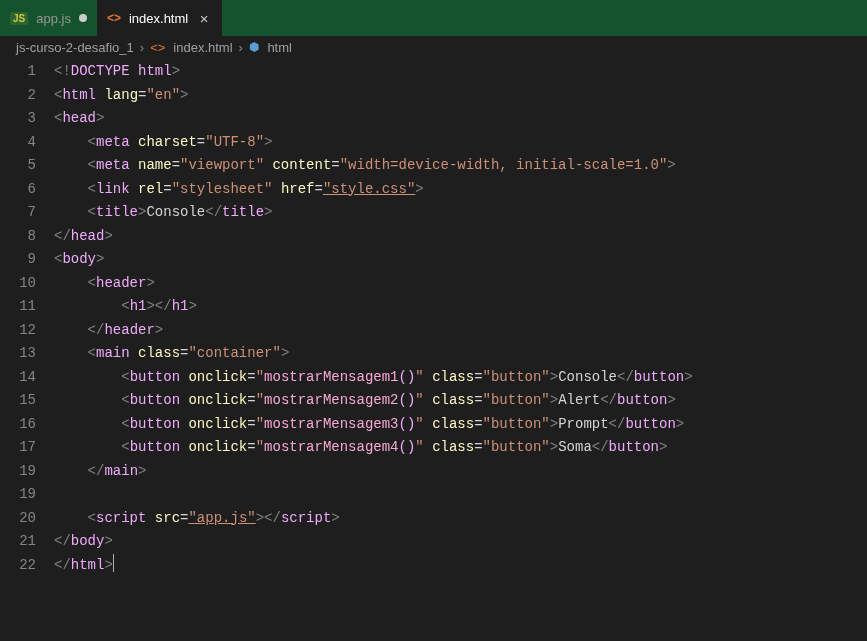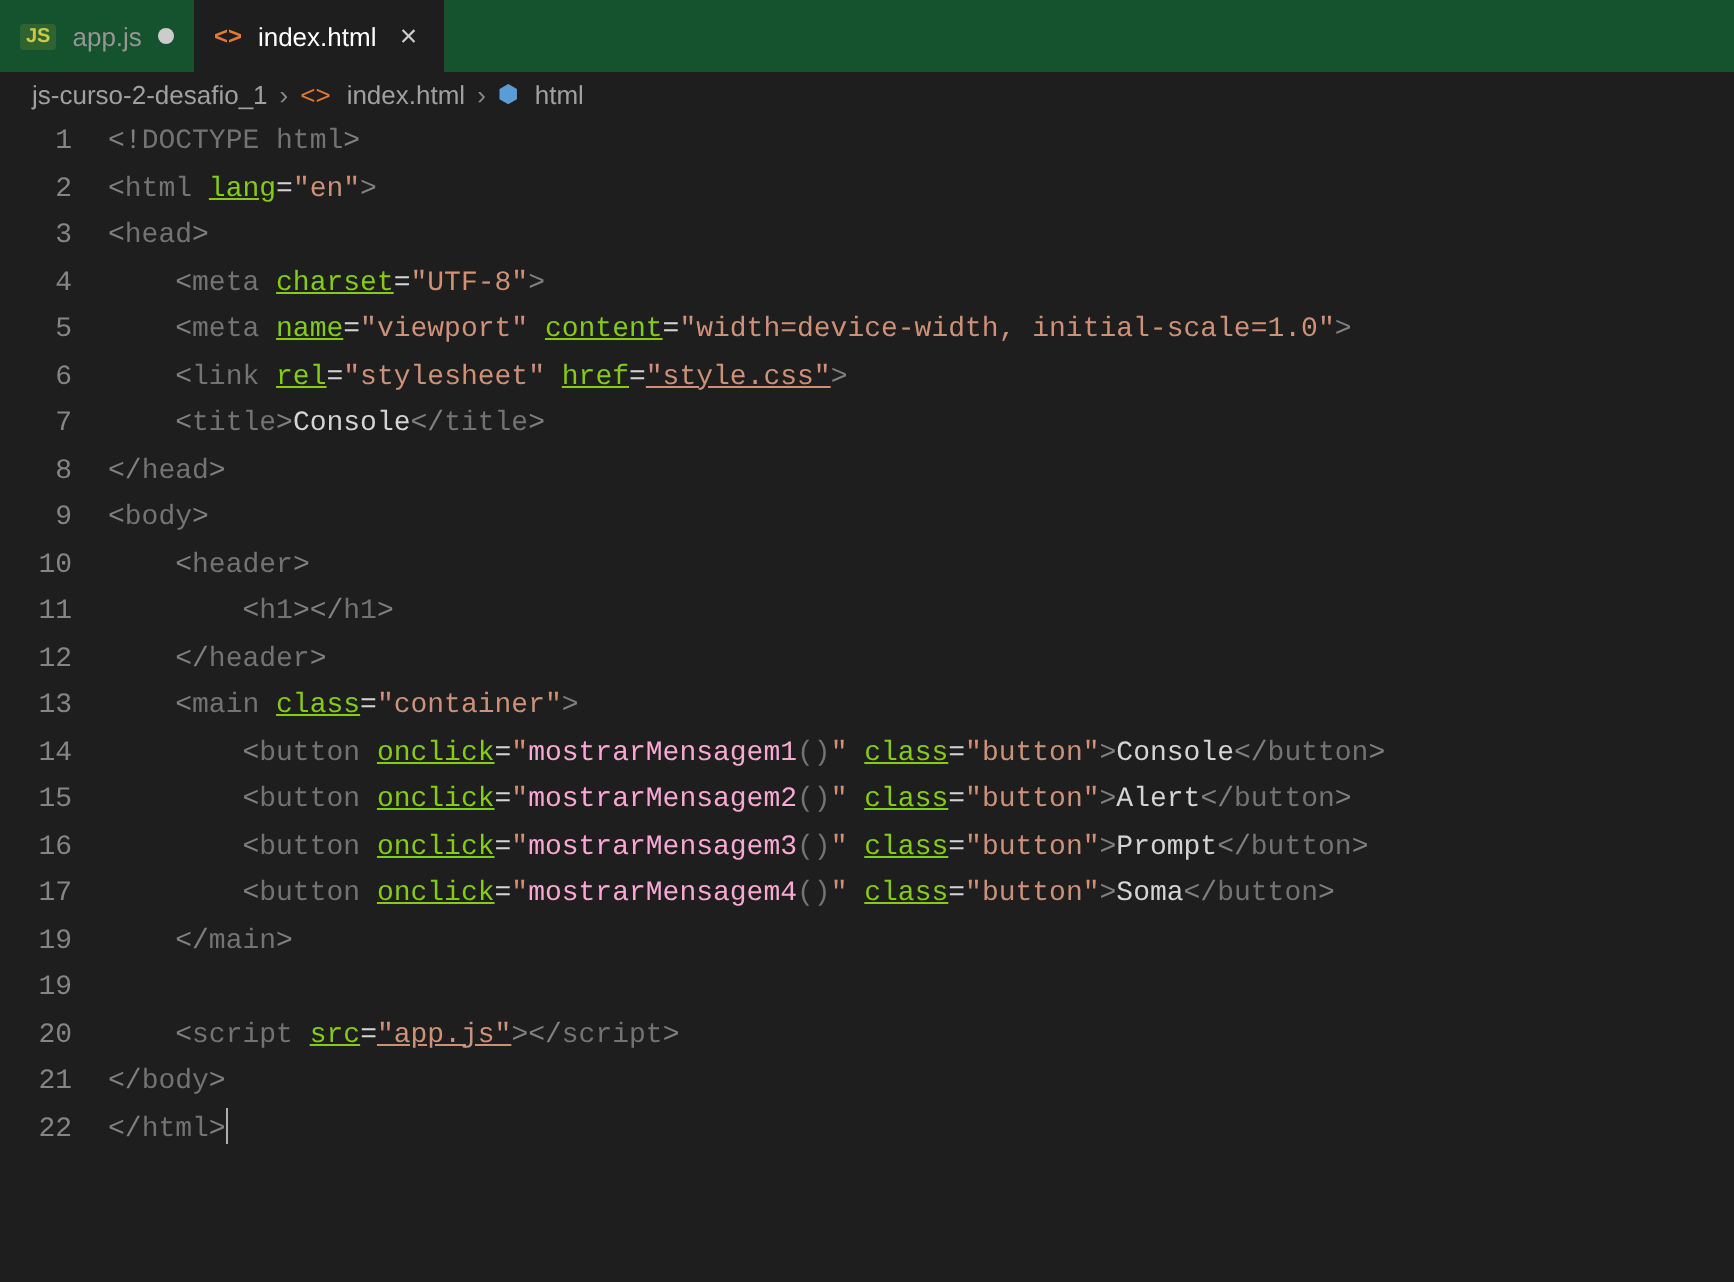--- a/index.html
+++ b/index.html
@@ -67,22 +67,22 @@
 }
 .code {
   flex: 1;
 }
 .line {
   height: 23.5px;
   line-height: 23.5px;
   white-space: pre;
 }
 .grey { color: #808080; }
-.blue { color: #737373; }
-.lblue { color: #84cc16; text-decoration: underline; }
+.blue { color: #f0abfc; }
+.lblue { color: #fef9c3; }
 .str { color: #ce9178; }
 .underline { text-decoration: underline; }
 .yellow { color: #f9a8d4; }
 .white { color: #d4d4d4; }
 .cursor {
   display: inline-block;
   width: 1px;
   height: 18px;
   background: #aeafad;
   vertical-align: middle;

